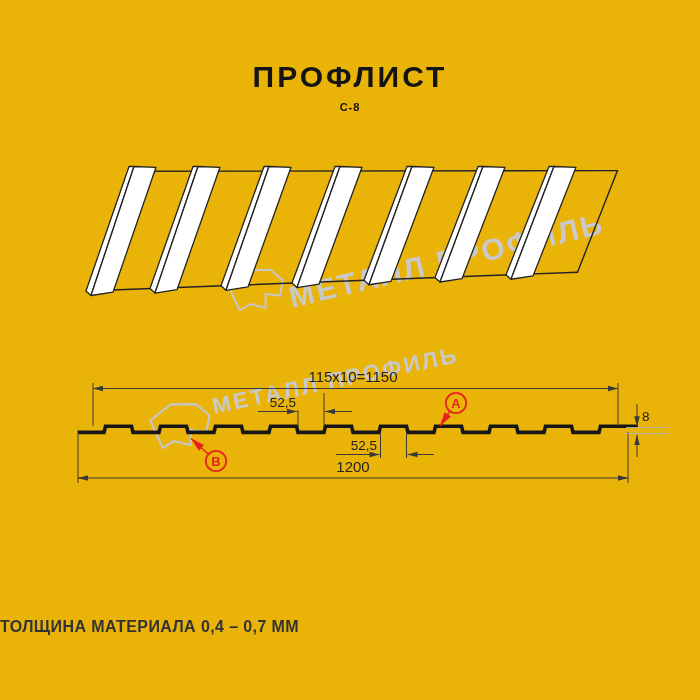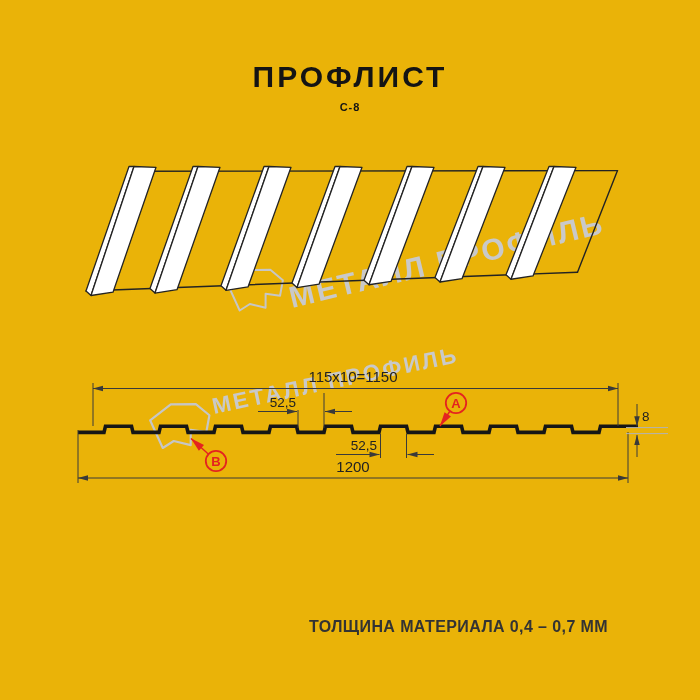--- a/index.html
+++ b/index.html
@@ -2,22 +2,22 @@
 <html><head>
 <meta charset="utf-8">
 <style>
   html,body{margin:0;padding:0;background:#fff;}
   .page{position:relative;width:700px;height:700px;background:#eab308;overflow:hidden;
         font-family:"Liberation Sans", sans-serif;}
   .title{position:absolute;top:60px;left:0;width:700px;text-align:center;
          font-size:30px;font-weight:800;letter-spacing:3px;color:#141414;}
   .subtitle{position:absolute;top:101px;left:0;width:700px;text-align:center;
             font-size:11px;font-weight:700;letter-spacing:1px;color:#141414;}
-  .footer{position:absolute;top:618px;left:0;width:560px;text-align:right;
-          font-size:16px;font-weight:700;letter-spacing:.4px;color:#333;padding-left:48px;}
+  .footer{position:absolute;top:618px;left:0;width:560px;text-align:left;
+          font-size:16px;font-weight:700;letter-spacing:.4px;color:#333;}
   svg{position:absolute;top:0;left:0;}
   .wm-text{font-weight:700;fill:#c9c9c9;}
   .wm-logo{fill:none;stroke:#c6c6c6;stroke-width:2;stroke-linejoin:round;}
   .edge{stroke:#232323;stroke-width:1.4;fill:none;stroke-linecap:round;}
   #ribs polygon{fill:#ffffff;stroke:#232323;stroke-width:1.3;stroke-linejoin:round;}
   .dim{stroke:#3a3a3a;stroke-width:1;fill:none;}
   .thin{stroke:#b3b3b3;stroke-width:1;fill:none;}
   .dimtxt{font-size:13.5px;fill:#222;}
   .dimtxt-lg{font-size:15px;fill:#222;}
   .callout-circle{fill:none;stroke-width:1.8;}

